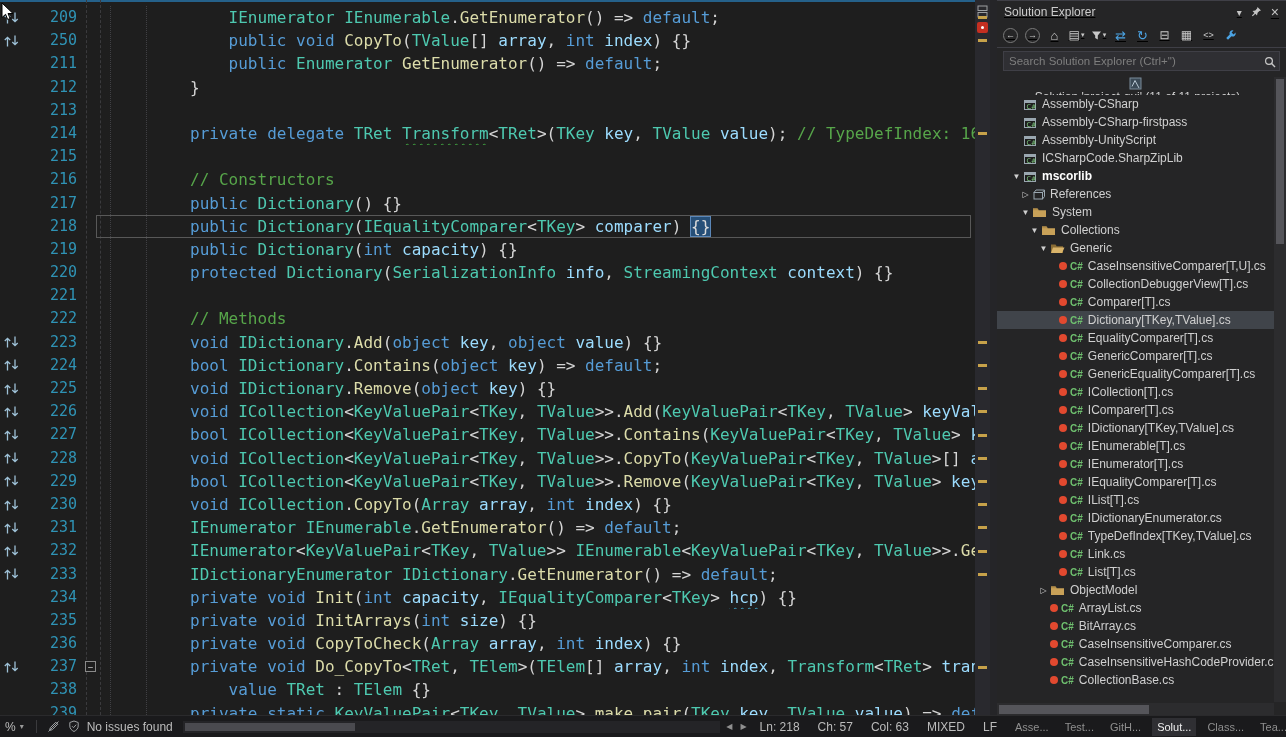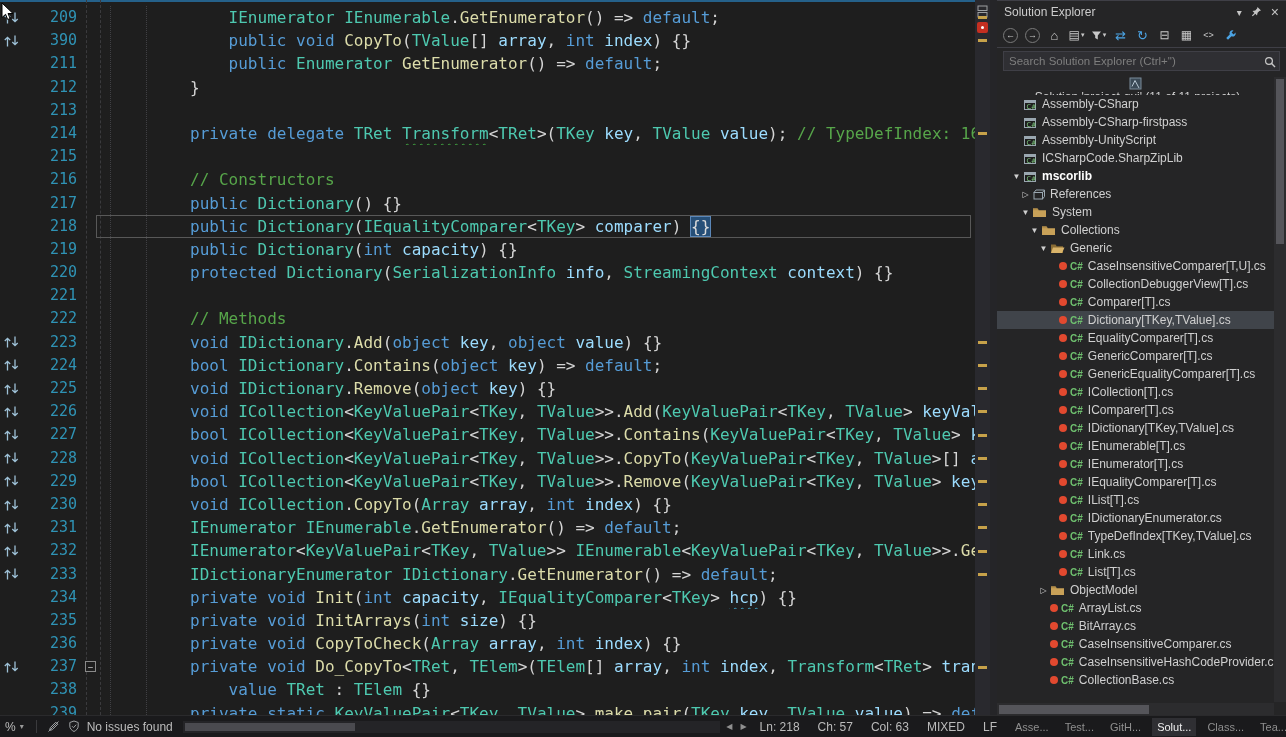--- a/index.html
+++ b/index.html
@@ -26,21 +26,21 @@
   .tk-sqg{text-decoration:underline;text-decoration-style:wavy;text-decoration-color:#3fa33f;text-underline-offset:4px;text-decoration-thickness:1px;}
   .tk-sqb{text-decoration:underline;text-decoration-style:wavy;text-decoration-color:#3b9cbf;text-underline-offset:4px;text-decoration-thickness:1px;}
   
   .escroll{position:absolute;left:975px;top:0;width:15px;height:715px;background:#29292e;}
   .tick{position:absolute;left:3px;width:9px;height:3px;background:#c7a24a;}
   .split-ic{position:absolute;top:4px;left:2px;}
   .health-red{position:absolute;top:22px;left:2px;width:11px;height:11px;background:#c52f21;border-radius:2px;display:flex;align-items:center;justify-content:center;}
   .health-red i{width:3px;height:3px;background:#fff;border-radius:50%;}
   .splitter{position:absolute;left:990px;top:0;width:7px;height:715px;background:#252528;border-right:1px solid #3f3f46;}
   
-  .explorer{position:absolute;left:997px;top:0;width:289px;height:715px;background:#252526;border-top:1px solid #3f3f46;overflow:hidden;}
+  .explorer{position:absolute;left:997px;top:0;width:289px;height:715px;background:#252526;border-top:1px solid #3f3f46;overflow:hidden;text-decoration:underline;}
   .extitle{height:22px;display:flex;align-items:center;padding:0 7px;color:#cccccc;font-size:12px;}
   .exbtns{margin-left:auto;display:flex;gap:9px;color:#c5c5c5;align-items:center;font-size:10px;}
   .exbtns .x{font-size:14px;line-height:10px;}
   .extoolbar{height:24px;display:flex;align-items:center;gap:5px;padding:0 5px;border-bottom:1px solid #3f3f46;}
   .tbislot{min-width:17px;height:17px;display:inline-flex;align-items:center;justify-content:center;color:#c8c8c8;font-size:12px;}
   .tbislot small{font-size:7px;margin-left:1px;color:#c8c8c8;}
   .circ{border:1px solid #7a7a7a;border-radius:50%;width:13px;height:13px;line-height:12px;font-size:9px;text-align:center;display:inline-block;}
   .blue{color:#4ba3e3;}
   .exsearch{height:26px;padding:3px 6px;position:relative;box-sizing:border-box;}
   .exsearch input{width:100%;height:20px;background:#2f2f33;border:1px solid #3f3f46;color:#c8c8c8;font-size:11.5px;padding:0 22px 0 5px;box-sizing:border-box;font-family:"Liberation Sans",sans-serif;}
@@ -97,21 +97,21 @@
           <span class="fcell"></span>
           <span class="ctext"><span class="tk-pl">            </span><span class="tk-ty">IEnumerator</span><span class="tk-pl"> </span><span class="tk-ty">IEnumerable</span><span class="tk-pl">.</span><span class="tk-m">GetEnumerator</span><span class="tk-pl">() =&gt; </span><span class="tk-kw">default</span><span class="tk-pl">;</span></span>
         </div>
         <div class="row">
           <span class="gcell">
             <svg width="17" height="14" viewBox="0 0 17 14">
               <path d="M4.5 12.5V3.5M1.8 6L4.5 3.3 7.2 6" stroke="#9ec1d7" fill="none" stroke-width="1.3"></path>
               <path d="M12 1.5v9M9.3 8l2.7 2.7L14.7 8" stroke="#9ec1d7" fill="none" stroke-width="1.3"></path>
             </svg>
           </span>
-          <span class="lnum">390</span>
+          <span class="lnum">250</span>
           <span class="fcell"></span>
           <span class="ctext"><span class="tk-pl">            </span><span class="tk-kw">public</span><span class="tk-pl"> </span><span class="tk-kw">void</span><span class="tk-pl"> </span><span class="tk-m">CopyTo</span><span class="tk-pl">(</span><span class="tk-ty">TValue</span><span class="tk-pl">[] </span><span class="tk-p">array</span><span class="tk-pl">, </span><span class="tk-kw">int</span><span class="tk-pl"> </span><span class="tk-p">index</span><span class="tk-pl">) {}</span></span>
         </div>
         <div class="row">
           <span class="gcell"></span>
           <span class="lnum">211</span>
           <span class="fcell"></span>
           <span class="ctext"><span class="tk-pl">            </span><span class="tk-kw">public</span><span class="tk-pl"> </span><span class="tk-ty">Enumerator</span><span class="tk-pl"> </span><span class="tk-m">GetEnumerator</span><span class="tk-pl">() =&gt; </span><span class="tk-kw">default</span><span class="tk-pl">;</span></span>
         </div>
         <div class="row">

